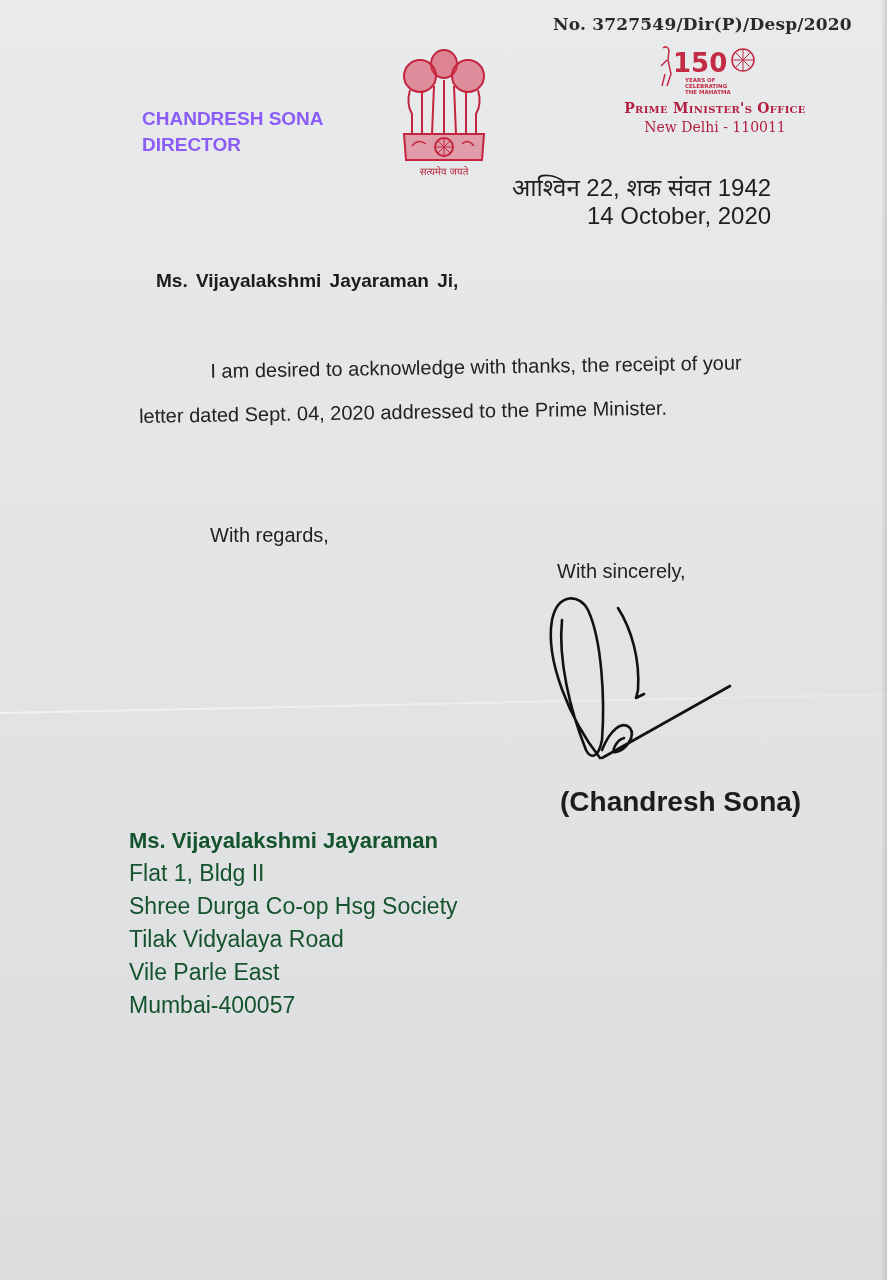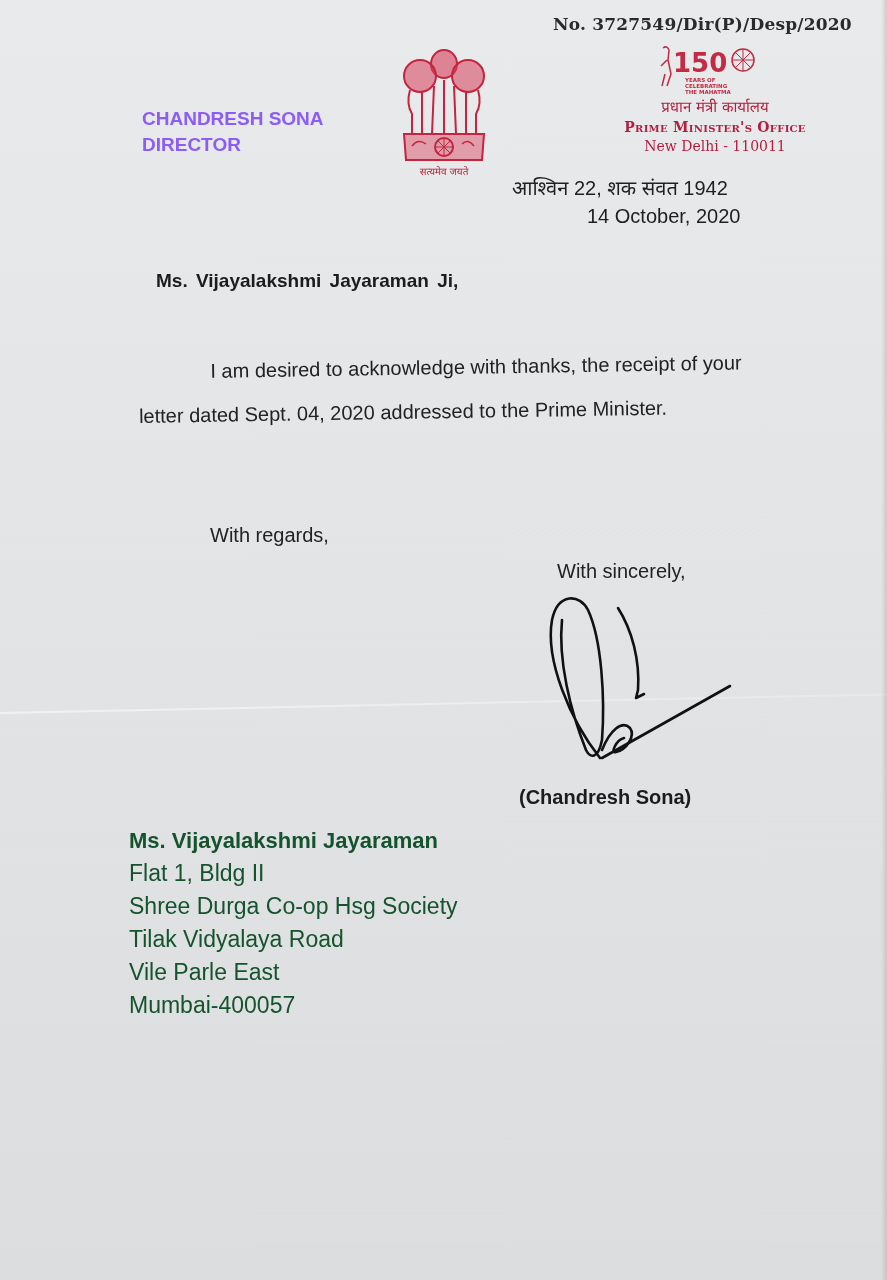--- a/index.html
+++ b/index.html
@@ -25,33 +25,33 @@
     .emblem-motto { position: absolute; left: 388px; top: 164px; width: 112px; text-align: center;
       font-size: 10px; color: #b5243a; }
 
     .g150 { position: absolute; left: 655px; top: 44px; width: 110px; height: 52px; }
     .pmo { position: absolute; left: 590px; top: 98px; width: 250px; text-align: center; color: #b31e3f;
       font-family: "DejaVu Serif", serif; }
     .pmo .hi1, .pmo .hi2 { font-size: 15px; line-height: 19px; }
     .pmo .en1 { font-size: 14px; font-weight: bold; font-variant: small-caps; letter-spacing: 0.3px; line-height: 20px; }
     .pmo .en2 { font-size: 14px; line-height: 19px; }
 
-    .date-block { position: absolute; left: 512px; top: 174px; font-size: 20px; line-height: 28px; color: #1f1f1f; }
+    .date-block { position: absolute; left: 512px; top: 174px; font-size: 24px; line-height: 28px; color: #1f1f1f; text-align: right; }
     .date-block .en { padding-left: 75px; }
 
     .salutation { position: absolute; left: 156px; top: 270px; font-weight: bold; font-size: 19px; color: #1c1c1c; word-spacing: 3px; }
 
     .body-text { position: absolute; left: 138px; top: 350px; width: 650px; font-size: 20px; line-height: 44px;
       color: #222; transform: rotate(-0.9deg); transform-origin: left top; }
     .body-text .indent { padding-left: 72px; }
 
     .regards { position: absolute; left: 210px; top: 512px; font-size: 20px; color: #222; margin-top: 12px; }
     .closing { position: absolute; left: 557px; top: 560px; font-size: 20px; color: #222; }
     .signature { position: absolute; left: 540px; top: 590px; width: 200px; height: 185px; }
-    .signer { position: absolute; left: 519px; top: 786px; font-weight: bold; font-size: 20px; color: #1c1c1c; }
+    .signer { position: absolute; left: 560px; top: 786px; font-weight: bold; font-size: 28px; color: #1c1c1c; }
 
     .address { position: absolute; left: 129px; top: 824px; font-size: 23px; line-height: 33px; color: #14532d; }
     .address .name { font-weight: bold; font-size: 22px; }
   </style>
 </head>
 <body>
 
 <div class="page">
   <div class="fold"></div>
   <div class="right-edge"></div>
@@ -85,21 +85,20 @@
       <path d="M88 5 L88 27 M77 16 L99 16 M80 8 L96 24 M96 8 L80 24" stroke-width="1"></path>
     </g>
     <g fill="#c22b43" font-family="DejaVu Sans, sans-serif" font-size="5.5" font-weight="bold">
       <text x="30" y="38">YEARS OF</text>
       <text x="30" y="44">CELEBRATING</text>
       <text x="30" y="50">THE MAHATMA</text>
     </g>
   </svg>
 
   <div class="pmo">
-    <div class="hi1">प्रधान मंत्री कार्यालय</div>
     <div class="en1">Prime Minister's Office</div>
     <div class="en2">New Delhi - 110011</div>
   </div>
 
   <div class="date-block">
     <div>आश्विन 22, शक संवत 1942</div>
     <div class="en">14 October, 2020</div>
   </div>
 
   <div class="salutation">Ms.  Vijayalakshmi  Jayaraman Ji,</div>

